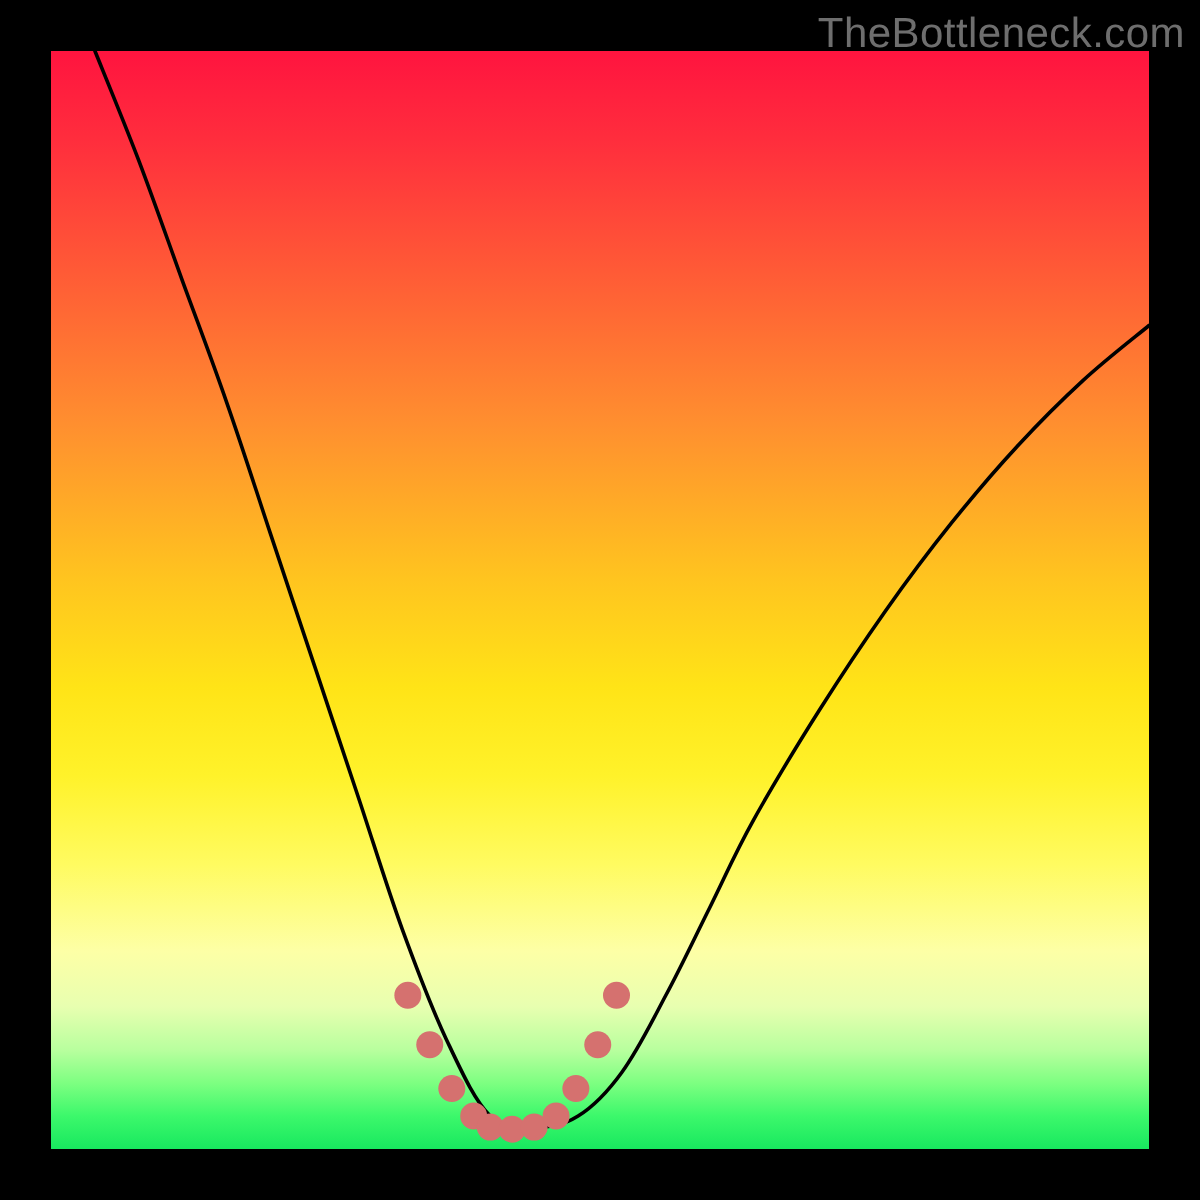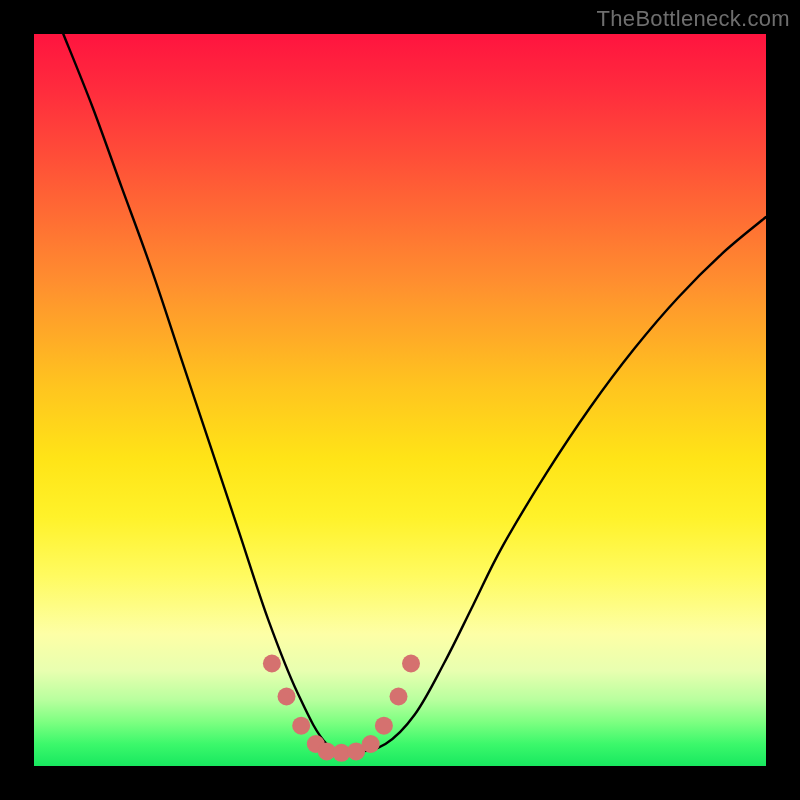--- a/index.html
+++ b/index.html
@@ -40,21 +40,21 @@
       #b8ff9e 91%,
       #7dff81 94%,
       #3cf86b 97%,
       #18e85f 100%);
   }
   .watermark {
     position: absolute;
     top: 6px;
     right: 10px;
     color: #6e6e6e;
-    font-size: 22px;
+    font-size: 28px;
     letter-spacing: 0.3px;
   }
   svg.curve {
     position: absolute;
     left: 0;
     top: 0;
     width: 732px;
     height: 732px;
     overflow: visible;
   }

